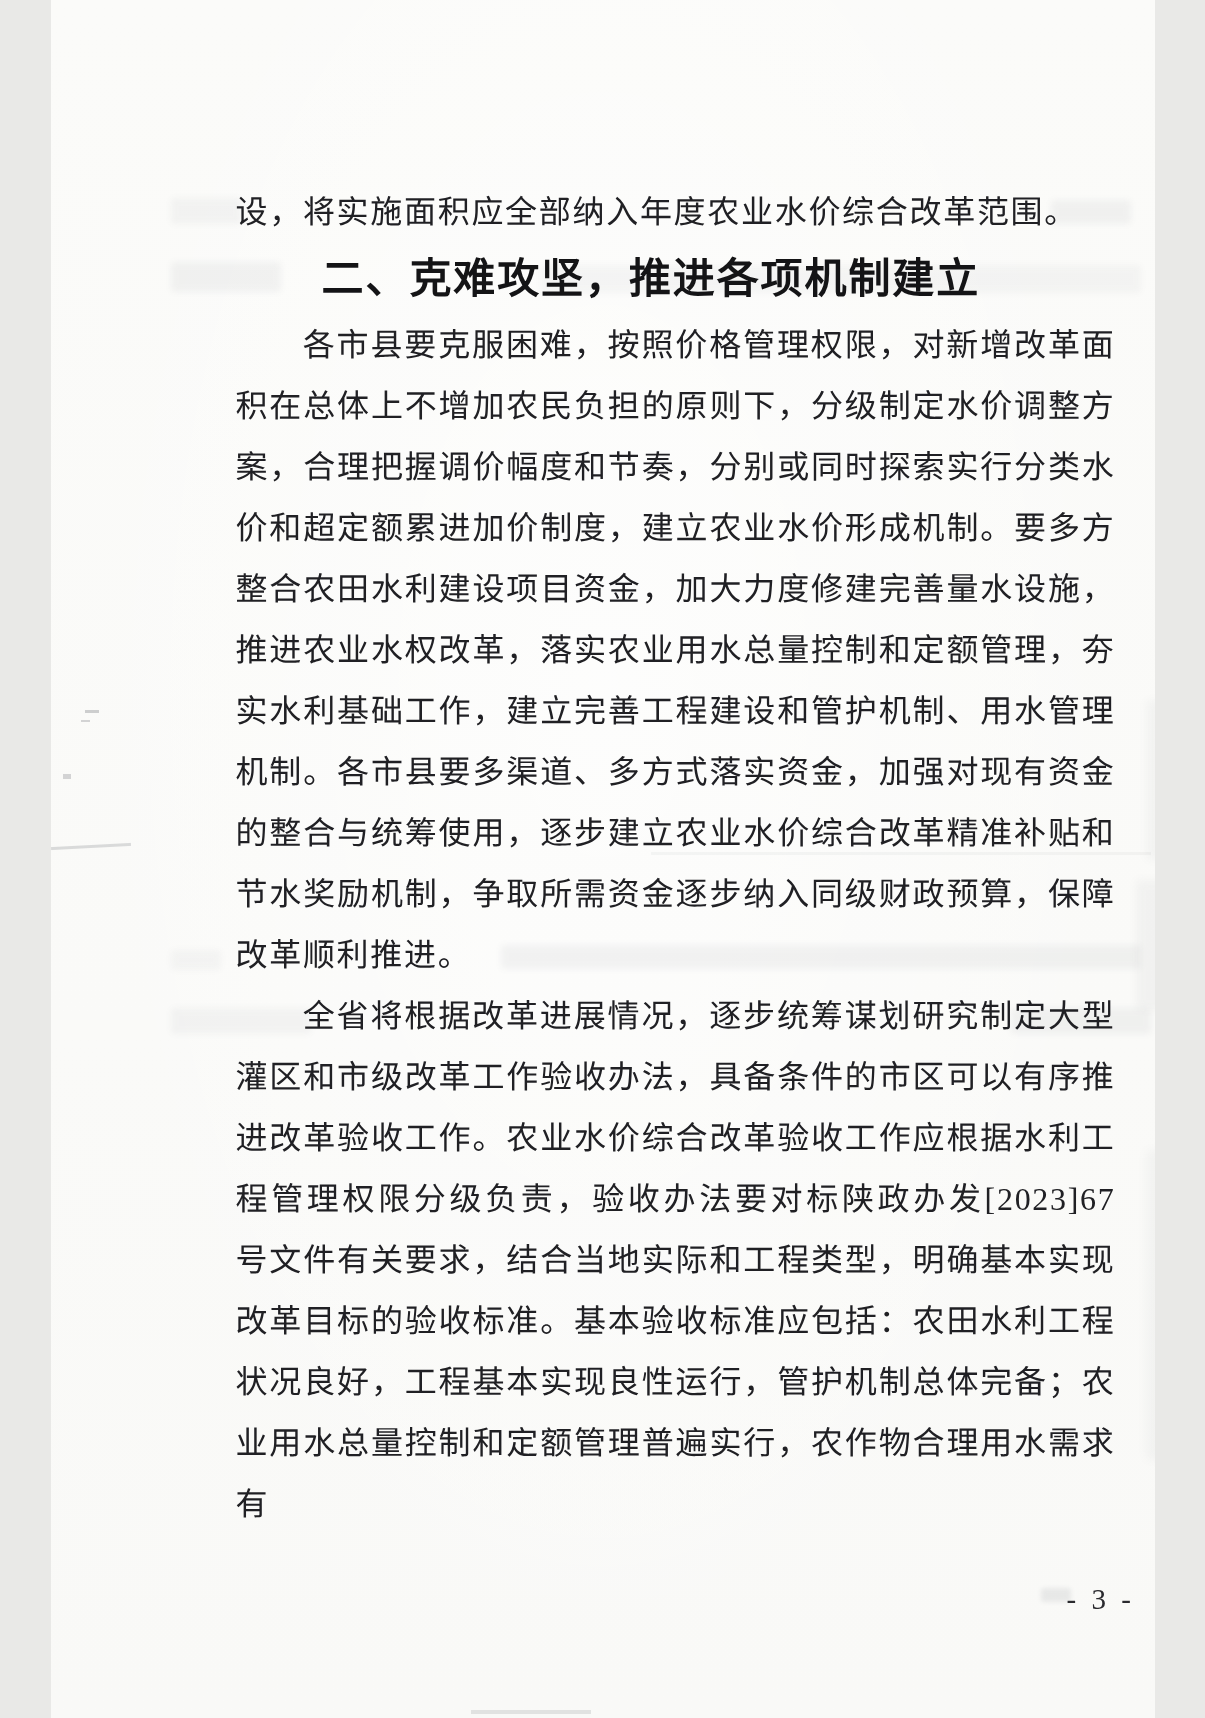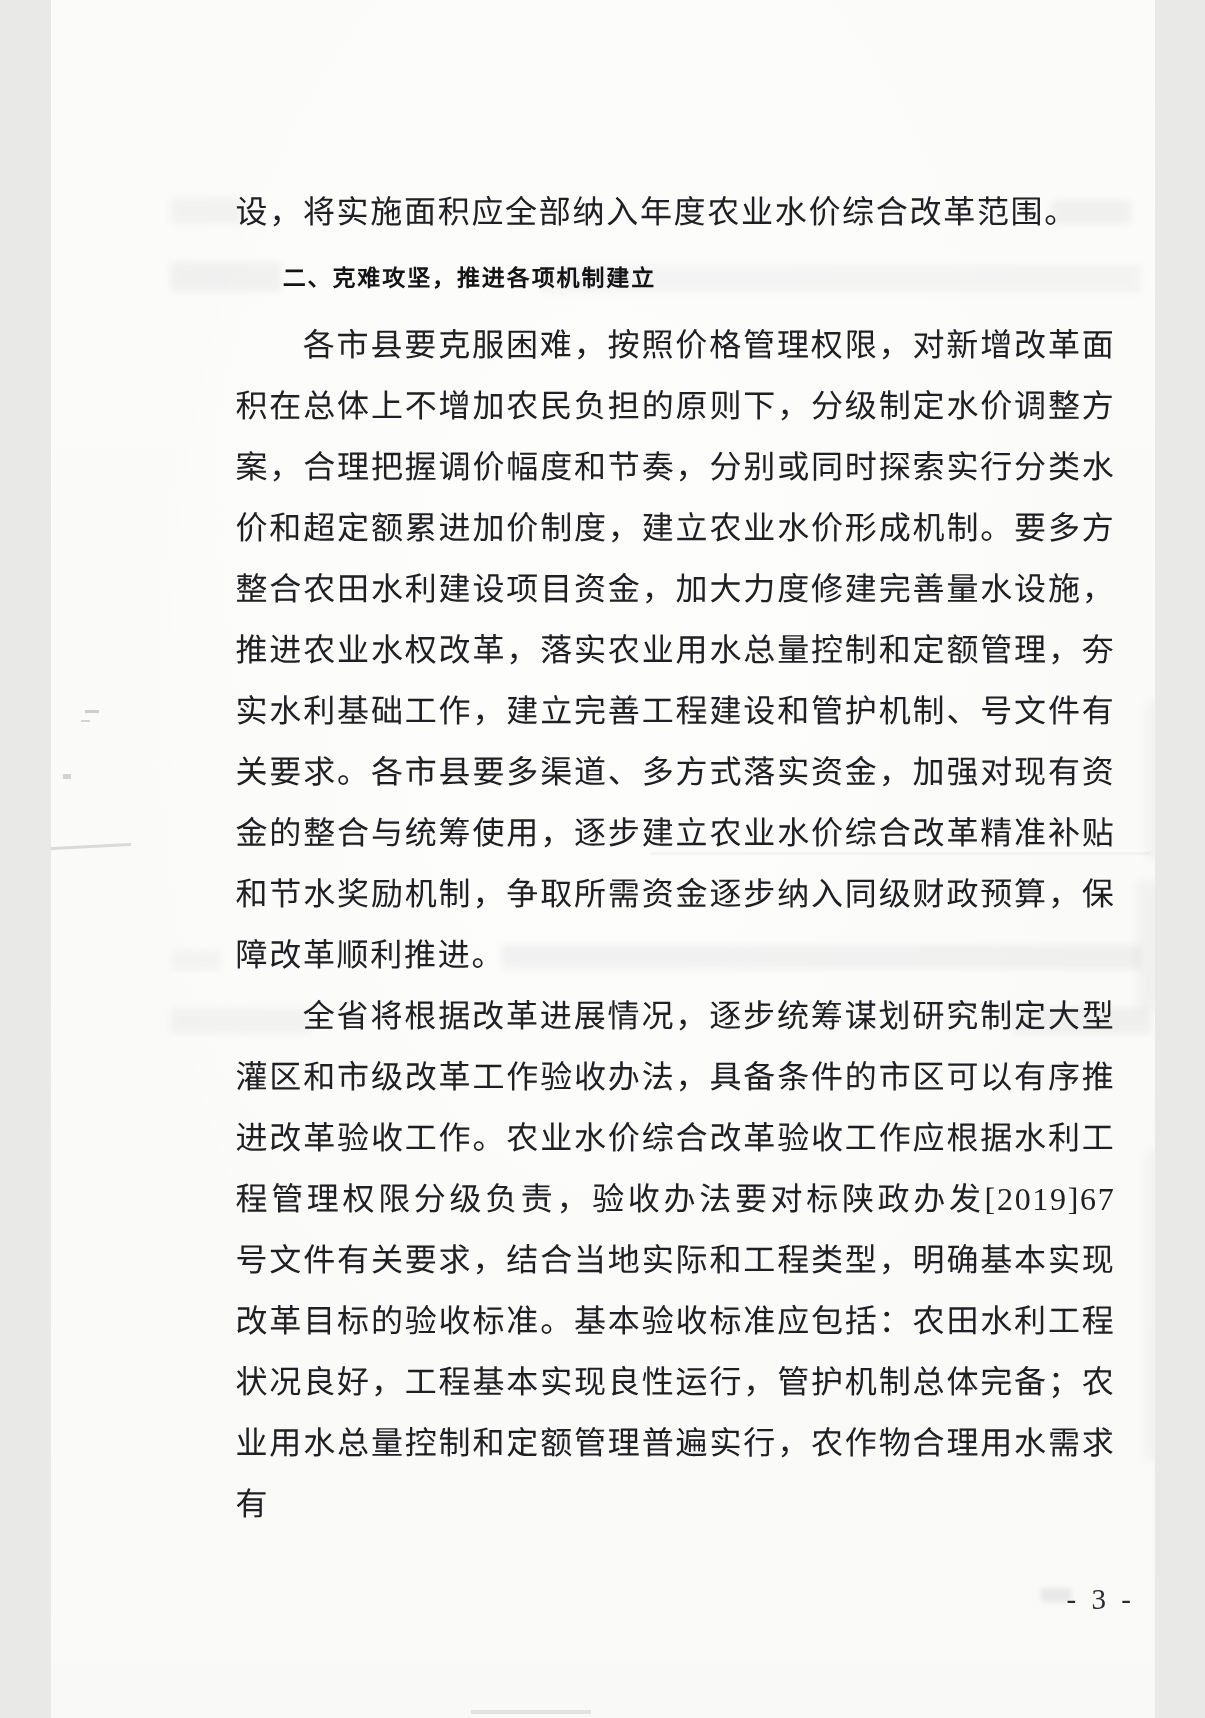--- a/index.html
+++ b/index.html
@@ -34,21 +34,21 @@
     text-justify: inter-character;
     word-break: break-all;
     font-weight: 400;
     color: #202024;
     -webkit-font-smoothing: antialiased;
   }
   .para.indent { text-indent: 2.1em; }
   .heading {
     margin: 5px 0 6px 0;
     font-family: "Liberation Sans", "DejaVu Sans", sans-serif;
-    font-size: 23px;
+    font-size: 42px;
     line-height: 61px;
     letter-spacing: 1.9px;
     font-weight: 700;
     color: #141416;
     text-indent: 2.05em;
   }
   .page-number {
     position: absolute;
     top: 1583px;
     left: 1016px;
@@ -93,19 +93,19 @@
   <div class="mark" style="left:0px;   top:845px; width:80px;  height:3px;  opacity:.25; transform:rotate(-3deg);"></div>
   <div class="mark" style="left:600px; top:852px; width:500px; height:3px;  opacity:.06;"></div>
   <div class="mark" style="left:34px;  top:710px; width:14px;  height:3px;  opacity:.35;"></div>
   <div class="mark" style="left:30px;  top:720px; width:9px;   height:2px;  opacity:.30;"></div>
   <div class="mark" style="left:12px;  top:774px; width:8px;   height:5px;  opacity:.30;"></div>
   <div class="mark" style="left:420px; top:1710px;width:120px; height:4px;  opacity:.18;"></div>
 
   <main class="content">
     <p class="para">设，将实施面积应全部纳入年度农业水价综合改革范围。</p>
     <h2 class="heading">二、克难攻坚，推进各项机制建立</h2>
-    <p class="para indent">各市县要克服困难，按照价格管理权限，对新增改革面积在总体上不增加农民负担的原则下，分级制定水价调整方案，合理把握调价幅度和节奏，分别或同时探索实行分类水价和超定额累进加价制度，建立农业水价形成机制。要多方整合农田水利建设项目资金，加大力度修建完善量水设施，推进农业水权改革，落实农业用水总量控制和定额管理，夯实水利基础工作，建立完善工程建设和管护机制、号文件有关要求。各市县要多渠道、多方式落实资金，加强对现有资金的整合与统筹使用，逐步建立农业水价综合改革精准补贴和节水奖励机制，争取所需资金逐步纳入同级财政预算，保障改革顺利推进。</p>
-    <p class="para indent">全省将根据改革进展情况，逐步统筹谋划研究制定大型灌区和市级改革工作验收办法，具备条件的市区可以有序推进改革验收工作。农业水价综合改革验收工作应根据水利工程管理权限分级负责，验收办法要对标陕政办发[2019]67 号文件有关要求，结合当地实际和工程类型，明确基本实现改革目标的验收标准。基本验收标准应包括：农田水利工程状况良好，工程基本实现良性运行，管护机制总体完备；农业用水总量控制和定额管理普遍实行，农作物合理用水需求有</p>
+    <p class="para indent">各市县要克服困难，按照价格管理权限，对新增改革面积在总体上不增加农民负担的原则下，分级制定水价调整方案，合理把握调价幅度和节奏，分别或同时探索实行分类水价和超定额累进加价制度，建立农业水价形成机制。要多方整合农田水利建设项目资金，加大力度修建完善量水设施，推进农业水权改革，落实农业用水总量控制和定额管理，夯实水利基础工作，建立完善工程建设和管护机制、用水管理机制。各市县要多渠道、多方式落实资金，加强对现有资金的整合与统筹使用，逐步建立农业水价综合改革精准补贴和节水奖励机制，争取所需资金逐步纳入同级财政预算，保障改革顺利推进。</p>
+    <p class="para indent">全省将根据改革进展情况，逐步统筹谋划研究制定大型灌区和市级改革工作验收办法，具备条件的市区可以有序推进改革验收工作。农业水价综合改革验收工作应根据水利工程管理权限分级负责，验收办法要对标陕政办发[2023]67 号文件有关要求，结合当地实际和工程类型，明确基本实现改革目标的验收标准。基本验收标准应包括：农田水利工程状况良好，工程基本实现良性运行，管护机制总体完备；农业用水总量控制和定额管理普遍实行，农作物合理用水需求有</p>
   </main>
 
   <div class="page-number">- 3 -</div>
 
 </div>
 
 </body></html>

